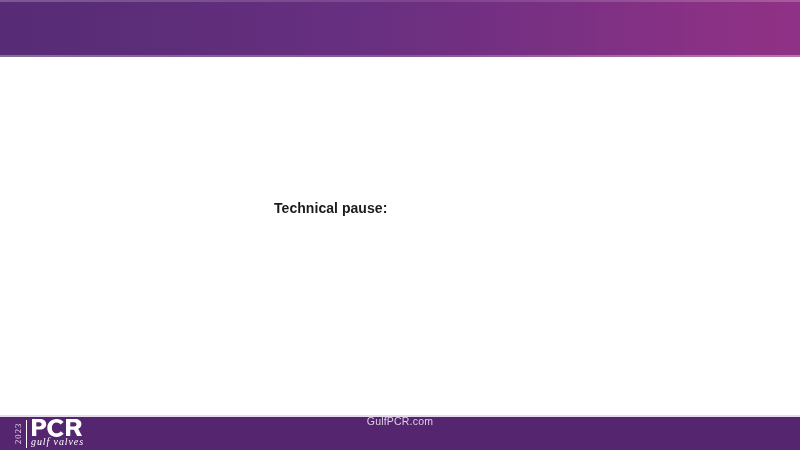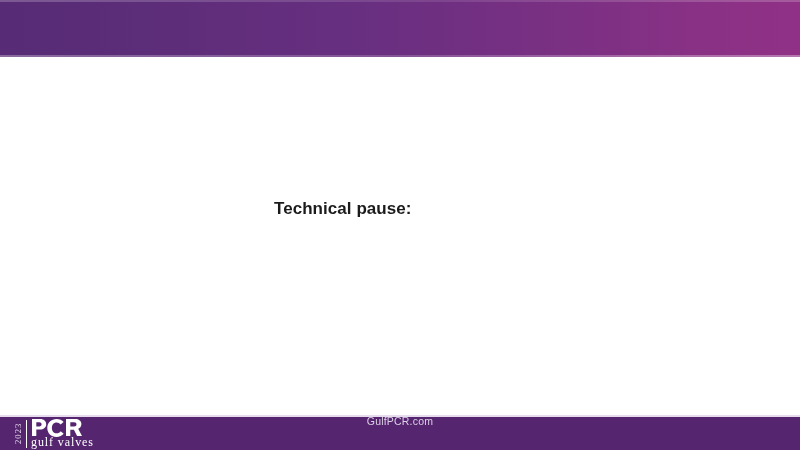--- a/index.html
+++ b/index.html
@@ -52,21 +52,21 @@
 
   
   .body-text {
     position: absolute;
     left: 274px;
     top: 198px;
     width: 460px;
   }
   .body-line {
     color: #1b1b1b;
-    font-size: 17px;
+    font-size: 14px;
     line-height: 21px;
     letter-spacing: 0.05px;
     white-space: nowrap;
   }
   .body-line.bold {
     font-weight: bold;
   }
 
   
   .footer-separator {
@@ -122,21 +122,22 @@
   .logo-pcr {
     position: relative;
     height: 18px;
     width: 62px;
   }
   .logo-pcr svg {
     display: block;
   }
   .logo-tagline {
     font-family: "Liberation Serif", serif;
-    font-size: 12px;
+    font-style: italic;
+    font-size: 10px;
     color: #ffffff;
     letter-spacing: 0.9px;
     line-height: 12px;
     margin-top: -1px;
   }
 
   
   .footer-url {
     position: absolute;
     left: 0;

